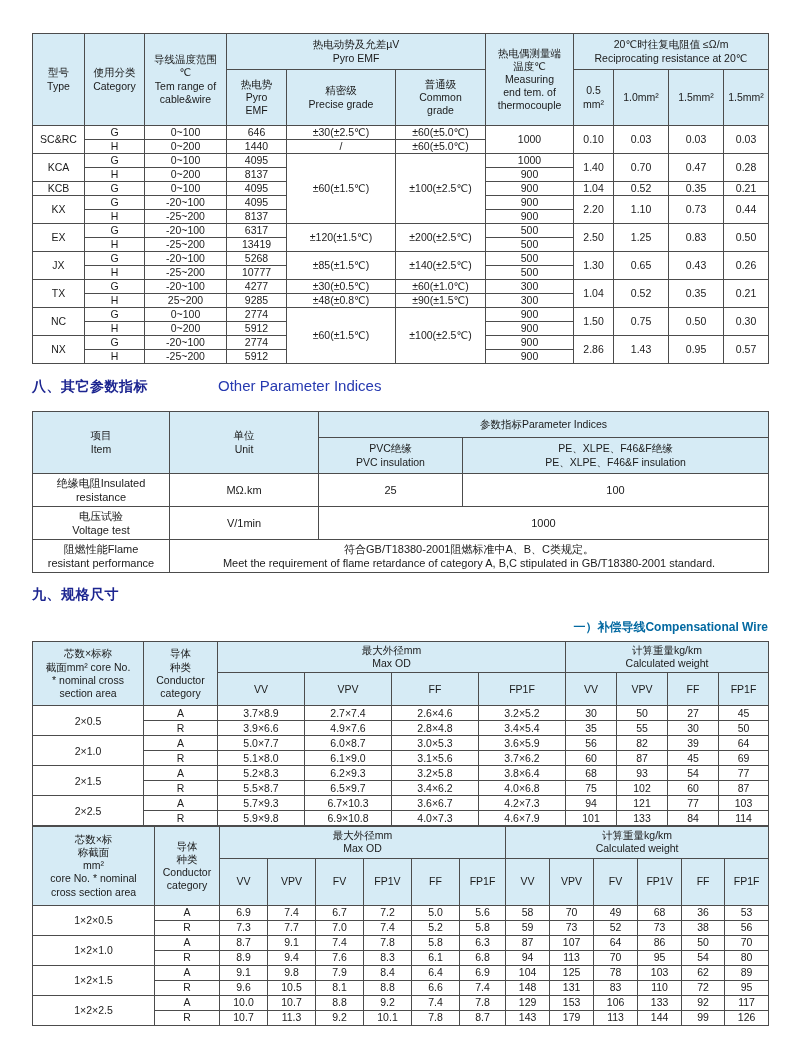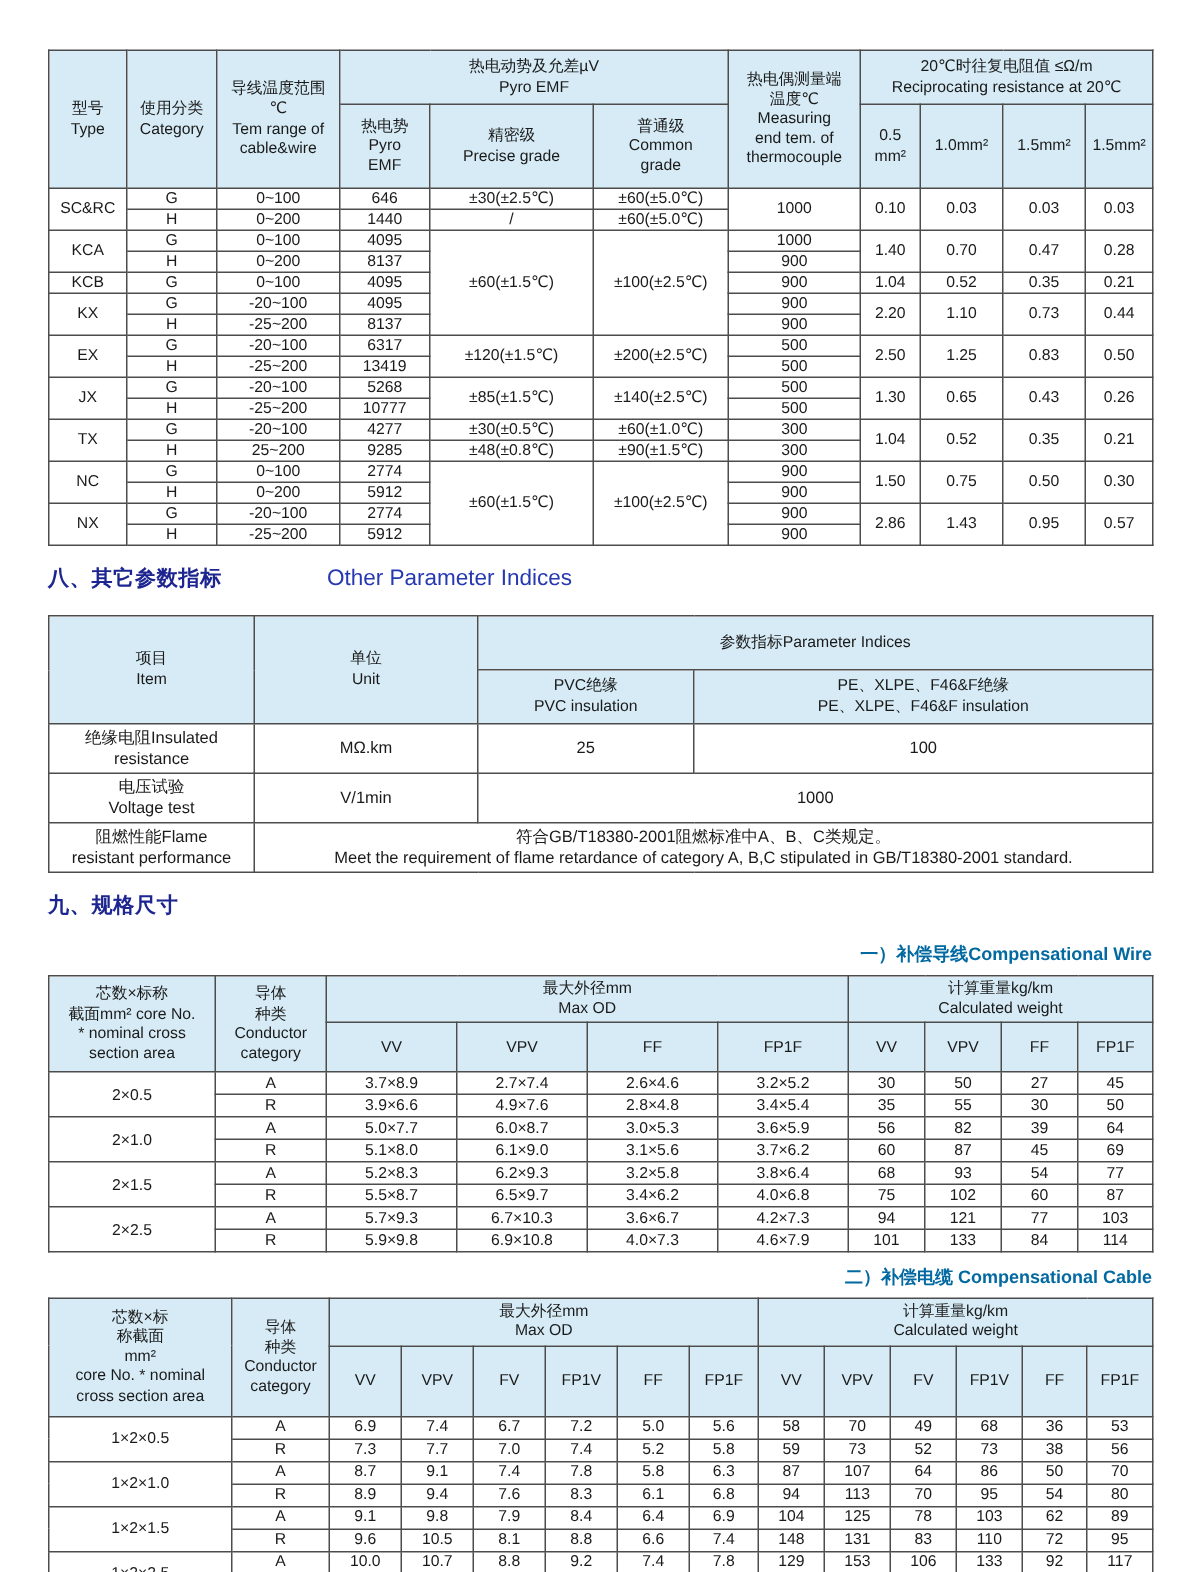--- a/index.html
+++ b/index.html
@@ -37,21 +37,21 @@
     line-height: 1.15;
     padding: 0 1px;
   }
 
   
   .dt.emf thead tr:nth-child(1) th { height: 36px; }
   .dt.emf thead tr:nth-child(2) th { height: 56px; }
   .dt.emf tbody td { height: 14px; }
 
   
-  .dt.param thead tr:nth-child(1) th { height: 36px; }
+  .dt.param thead tr:nth-child(1) th { height: 26px; }
   .dt.param thead tr:nth-child(2) th { height: 36px; }
   .dt.param tbody td { height: 33px; font-size: 11px; line-height: 1.3; }
 
   
   .dt.wire thead tr:nth-child(1) th, .dt.cable thead tr:nth-child(1) th { height: 28px; }
   .dt.wire thead tr:nth-child(2) th { height: 33px; }
   .dt.cable thead tr:nth-child(2) th { height: 47px; }
   .dt.wire tbody td, .dt.cable tbody td { height: 15px; }
 
   .heading-row {
@@ -492,21 +492,20 @@
             <td>4.6×7.9</td>
             <td>101</td>
             <td>133</td>
             <td>84</td>
             <td>114</td>
           </tr>
         </tbody>
       </table>
     </div>
 
-  <div class="sub-label">二）补偿电缆 Compensational Cable</div>
 
   <div id="cable-table-mount">
       <table class="dt cable">
         <colgroup>
           <col style="width: 122px;">
           <col style="width: 65px;">
           <col style="width: 48px;">
           <col style="width: 48px;">
           <col style="width: 48px;">
           <col style="width: 48px;">

